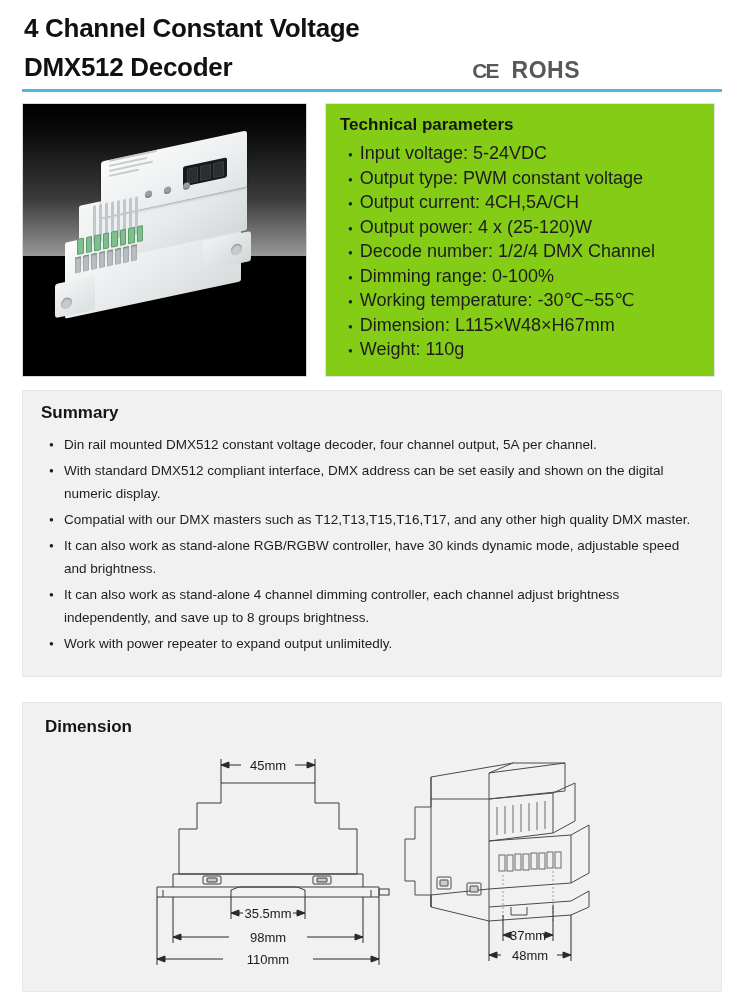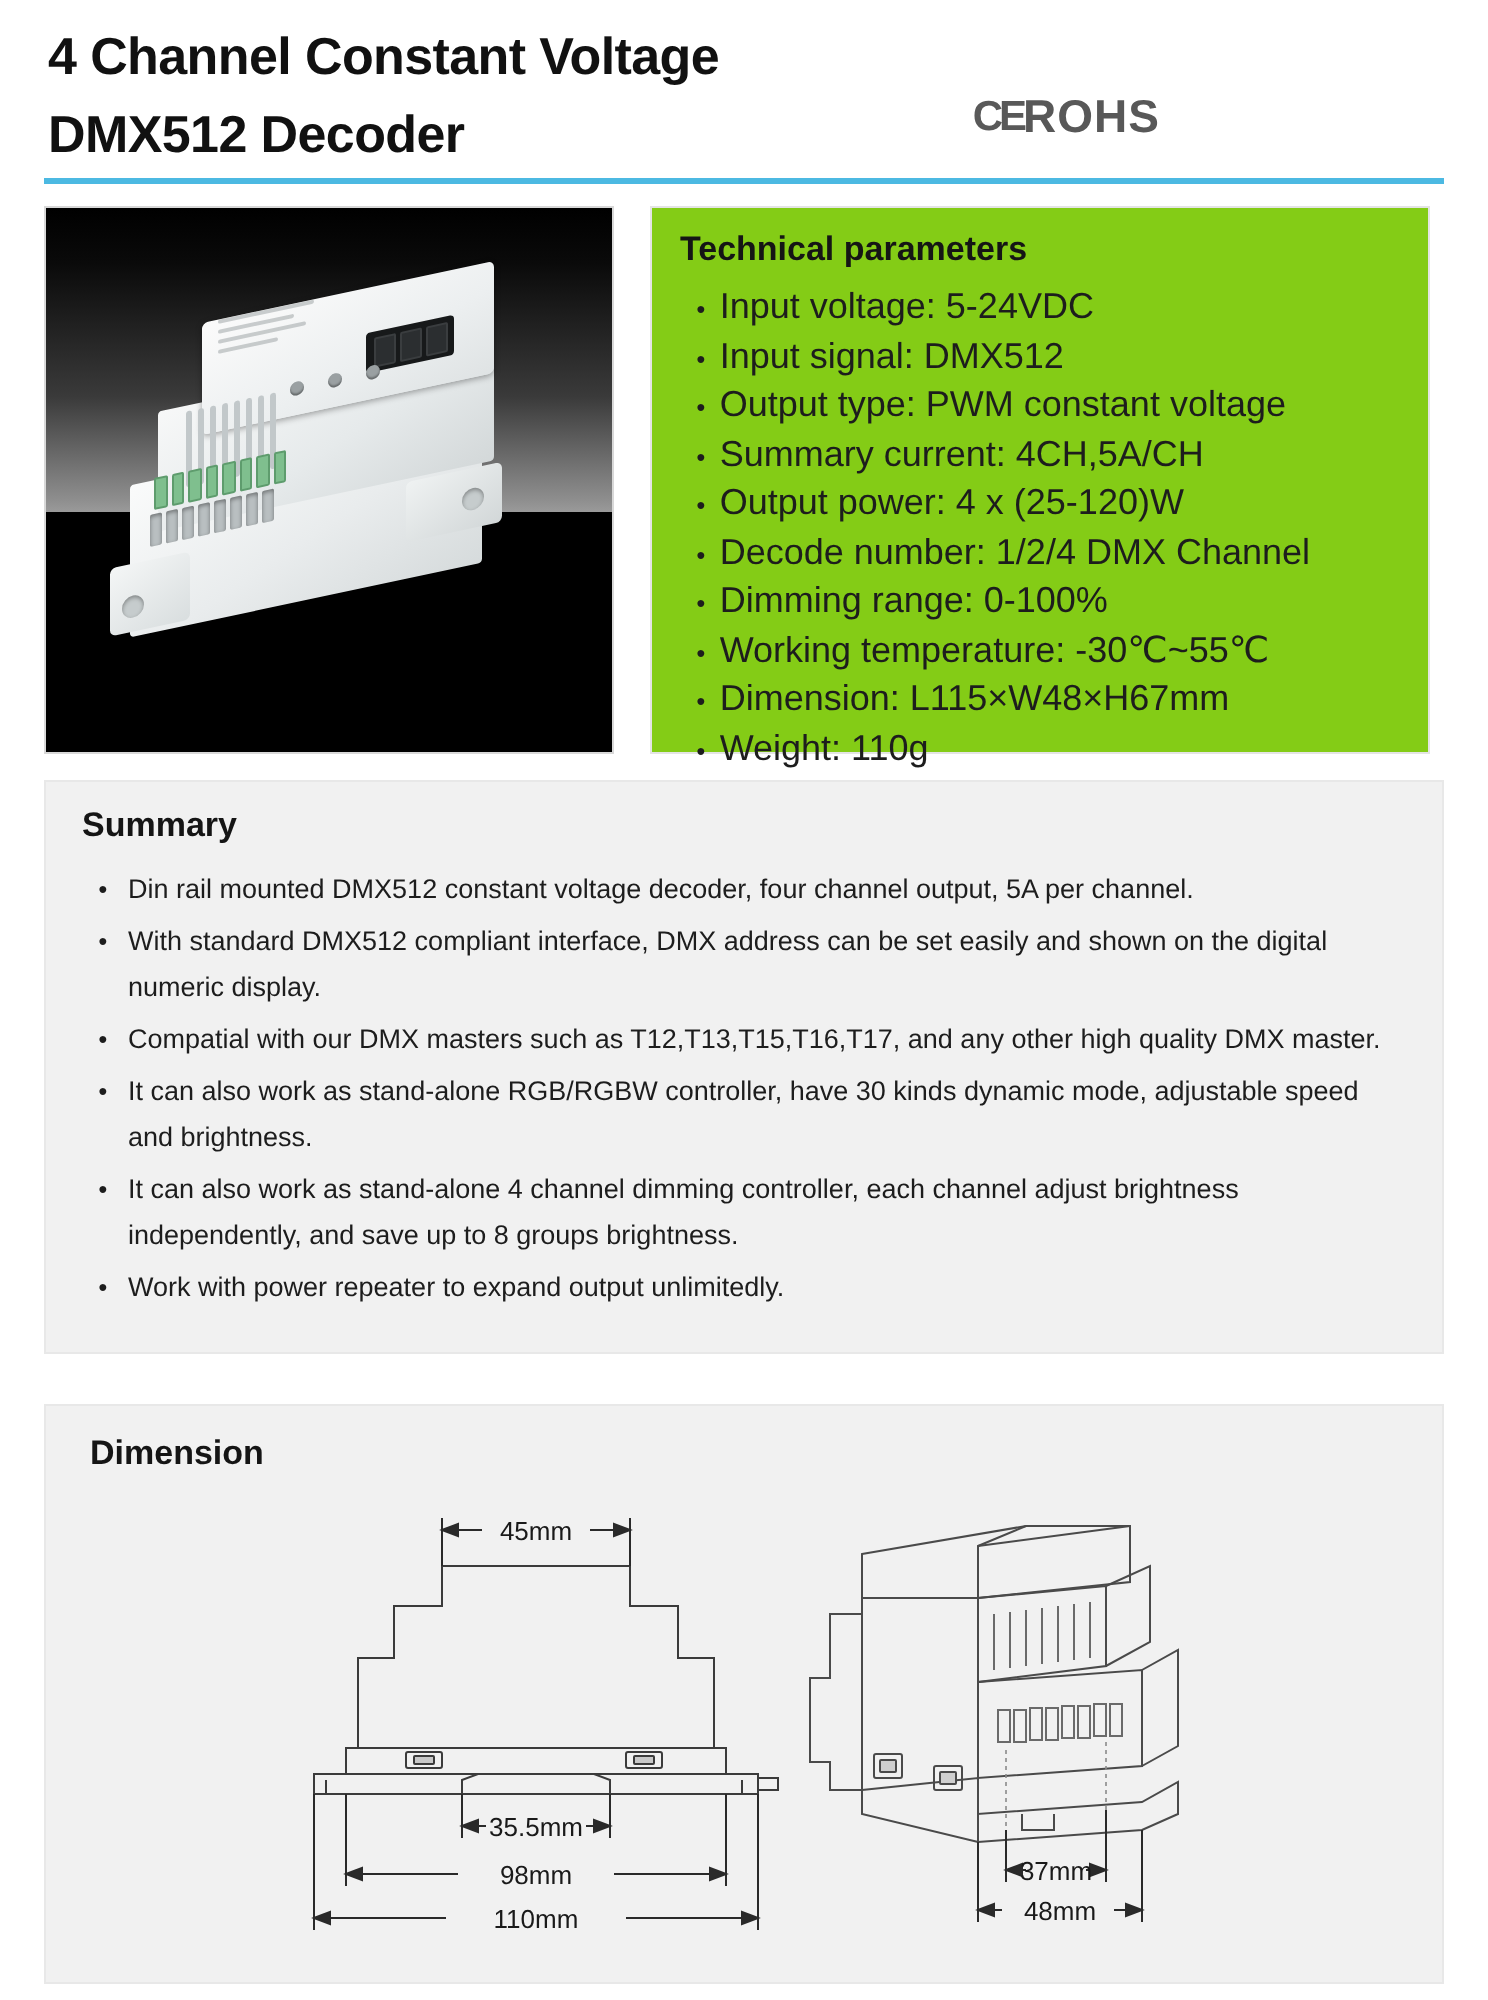--- a/index.html
+++ b/index.html
@@ -32,23 +32,24 @@
     color: #111111;
     white-space: nowrap;
     font-stretch: condensed;
   }
   #title-line-1 { top: 13px; }
   #title-line-2 { top: 52px; }
 
   #cert-marks {
     position: absolute;
     right: 28px;
-    top: 45px;
+    top: 57px;
     display: flex;
     align-items: center;
+    gap: 14px;
     text-align: center;
   }
   #ce-mark {
     font-size: 21px;
     font-weight: bold;
     color: #595959;
     letter-spacing: -2px;
   }
   #rohs-mark {
     font-size: 23px;
@@ -435,23 +436,22 @@
       <div class="dev-part" id="dev-foot-right">
         <span class="foot-hole" style="left:28px;top:10px"></span>
       </div>
     </div>
   </div>
 
   <div id="tech-panel">
     <div class="panel-heading" id="tech-heading">Technical parameters</div>
     <ul id="tech-list">
       <li>Input voltage: 5-24VDC</li>
-      <li>Input signal: DMX512</li>
       <li>Output type: PWM constant voltage</li>
-      <li>Summary current: 4CH,5A/CH</li>
+      <li>Output current: 4CH,5A/CH</li>
       <li>Output power: 4 x (25-120)W</li>
       <li>Decode number: 1/2/4 DMX Channel</li>
       <li>Dimming range: 0-100%</li>
       <li>Working temperature: -30℃~55℃</li>
       <li>Dimension: L115×W48×H67mm</li>
       <li>Weight: 110g</li>
     </ul>
   </div>
 </div>
 

